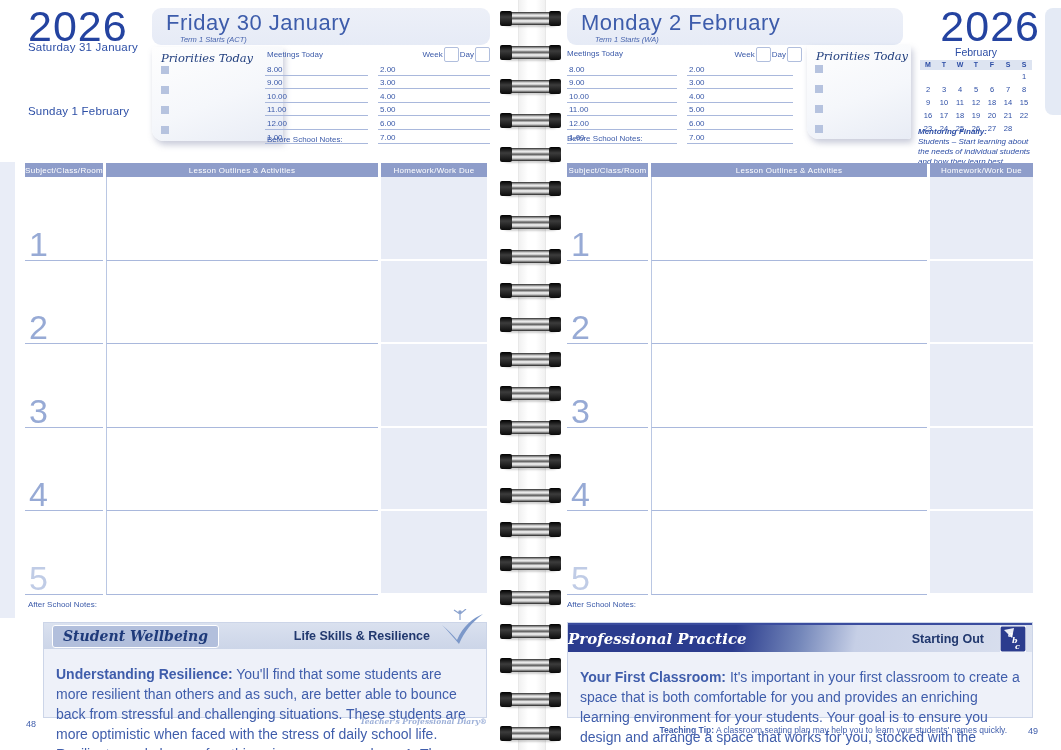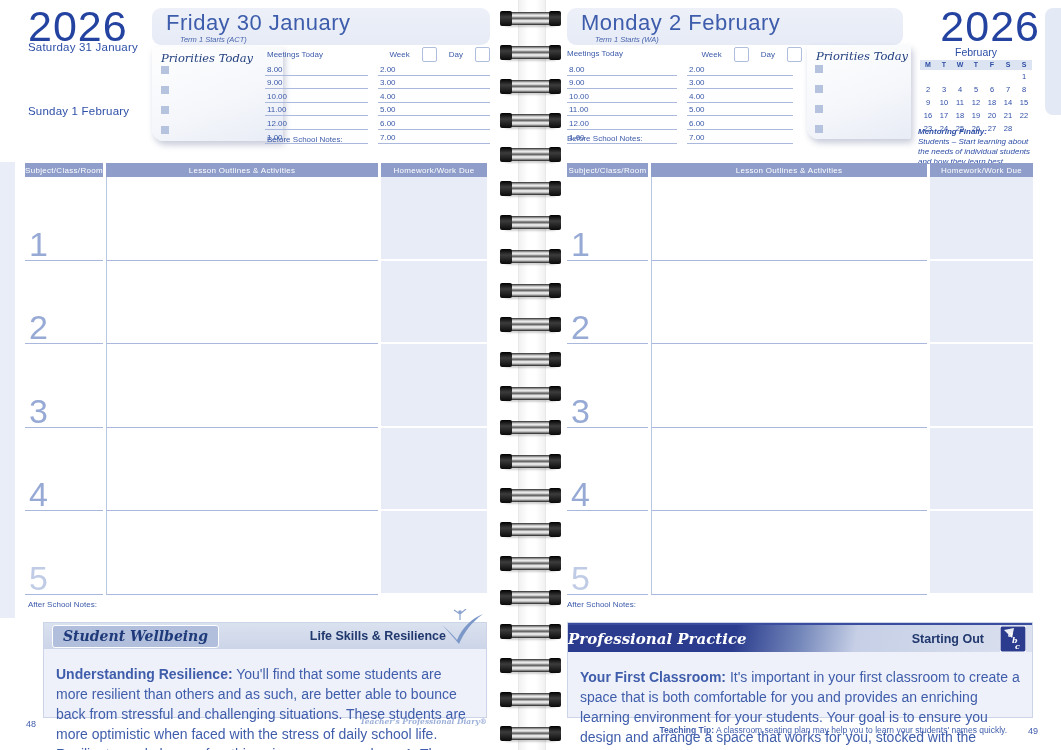--- a/index.html
+++ b/index.html
@@ -18,21 +18,21 @@
   
   .daybanner{background:linear-gradient(180deg,#edf0f8,#e6ebf6);border-radius:9px;}
 
   
   .note{background:linear-gradient(160deg,#fefefe 0%,#f5f7fb 55%,#e8ecf5 100%);
         box-shadow:2px 4px 6px rgba(100,110,150,.35);border-radius:2px 2px 3px 12px;}
   .note .script{font-size:11.5px;color:#23407f;position:absolute;left:9px;top:4px;font-weight:normal;}
   .sq{position:absolute;width:8px;height:8px;background:#b6c3df;}
 
   
-  .wd{display:flex;align-items:center;gap:12px;}
+  .wd{display:flex;align-items:center;gap:1px;}
   .chk{width:13px;height:13px;background:#fff;border:1px solid #b0bedd;border-radius:2px;}
   .times{display:flex;gap:10px;}
   .tcol{display:flex;flex-direction:column;}
   .trow{height:12.6px;border-bottom:1px solid #a9b8dc;position:relative;}
   .trow span{font-size:8px;color:#3b5aa9;position:absolute;left:2px;bottom:1px;}
 
   
   .ptable{position:absolute;top:163px;}
   .thead{display:flex;gap:3px;height:14px;}
   .th{background:#8e9dca;color:#fff;font-size:8px;letter-spacing:.3px;
@@ -207,21 +207,21 @@
     </div>
   </div>
 
   <div class="abs lbl" style="left:28px;top:600px;">After School Notes:</div>
 
   <div class="fbox" style="left:43px;width:444px;height:96px;">
     <div class="fbar fbar-light">
       <div class="ftitlebox">
         <span class="script">Student Wellbeing</span>
       </div>
-      <span class="ftopic" style="right:40px;">Life Skills &amp; Resilience</span>
+      <span class="ftopic" style="right:56px;">Life Skills &amp; Resilience</span>
       <svg class="abs" style="right:2px;top:-14px;" width="44" height="36" viewBox="0 0 44 36">
         <path d="M2 16 C8 21,13 26,17 31 C23 17,33 9,43 5 C31 14,25 22,19 35 C13 28,7 21,2 16 Z" fill="#7c98c9"></path>
         <circle cx="20" cy="3" r="1.8" fill="#8aa2ce"></circle>
         <path d="M20 5 L14 1 M20 5 L26 0 M20 5 L20 11" stroke="#8aa2ce" stroke-width="1.2" fill="none"></path>
       </svg>
     </div>
     <div class="fbody">
       <span class="flead">Understanding Resilience:</span><span> You'll find that some students are more resilient than others and as such, are better able to bounce back from stressful and challenging situations. These students are more optimistic when faced with the stress of daily school life. Resilient people have a few things in common, such as: 1. The ability to make realistic plans and take the necessary steps to see them through 2. Self-confidence in their own strengths and abilities 3. Good communication and problem-solving skills  4. The ability to manage strong feelings and impulses  5. The ability to think flexibly and broadly about their situations. Think about the ways in which you can help your students to develop these positive traits.</span>
     </div>
   </div>

